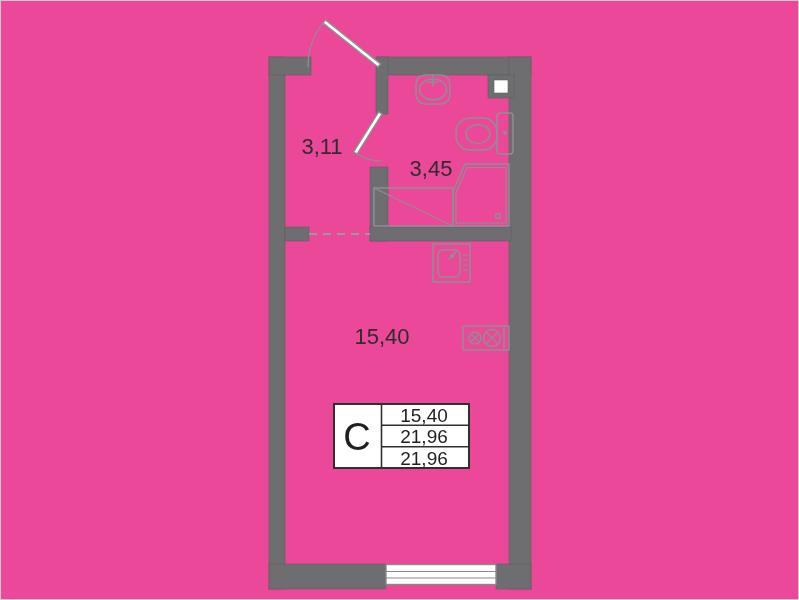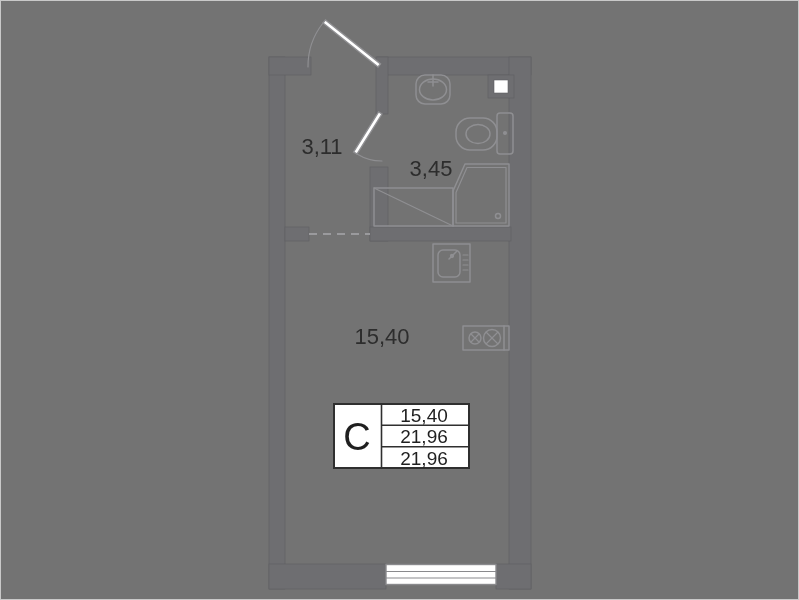--- a/index.html
+++ b/index.html
@@ -1,17 +1,17 @@
 <!DOCTYPE html>
 <html><head>
 <meta charset="utf-8">
 <style>
   html,body{margin:0;padding:0;background:#ffffff;}
   .canvas{
-    width:799px;height:600px;position:relative;background:#737373;
+    width:799px;height:600px;position:relative;background:#ec4899;
     border:1px solid #c9c9c9;box-sizing:border-box;overflow:hidden;
     font-family:"Liberation Sans",sans-serif;
   }
   svg{display:block;}
   .wall{stroke:#5f5f62;stroke-width:0.6;}
   .fix{fill:none;stroke-linecap:round;stroke-linejoin:round;stroke-width:1.5;}
   .fix-thin{stroke-width:1.2;}
   .leaf{fill:#ffffff;stroke-width:1.4;}
   .room-label{font-size:22px;fill:#2d2d2d;text-anchor:middle;}
   .tbl{fill:#ffffff;stroke:#2f2f2f;stroke-width:2;}

